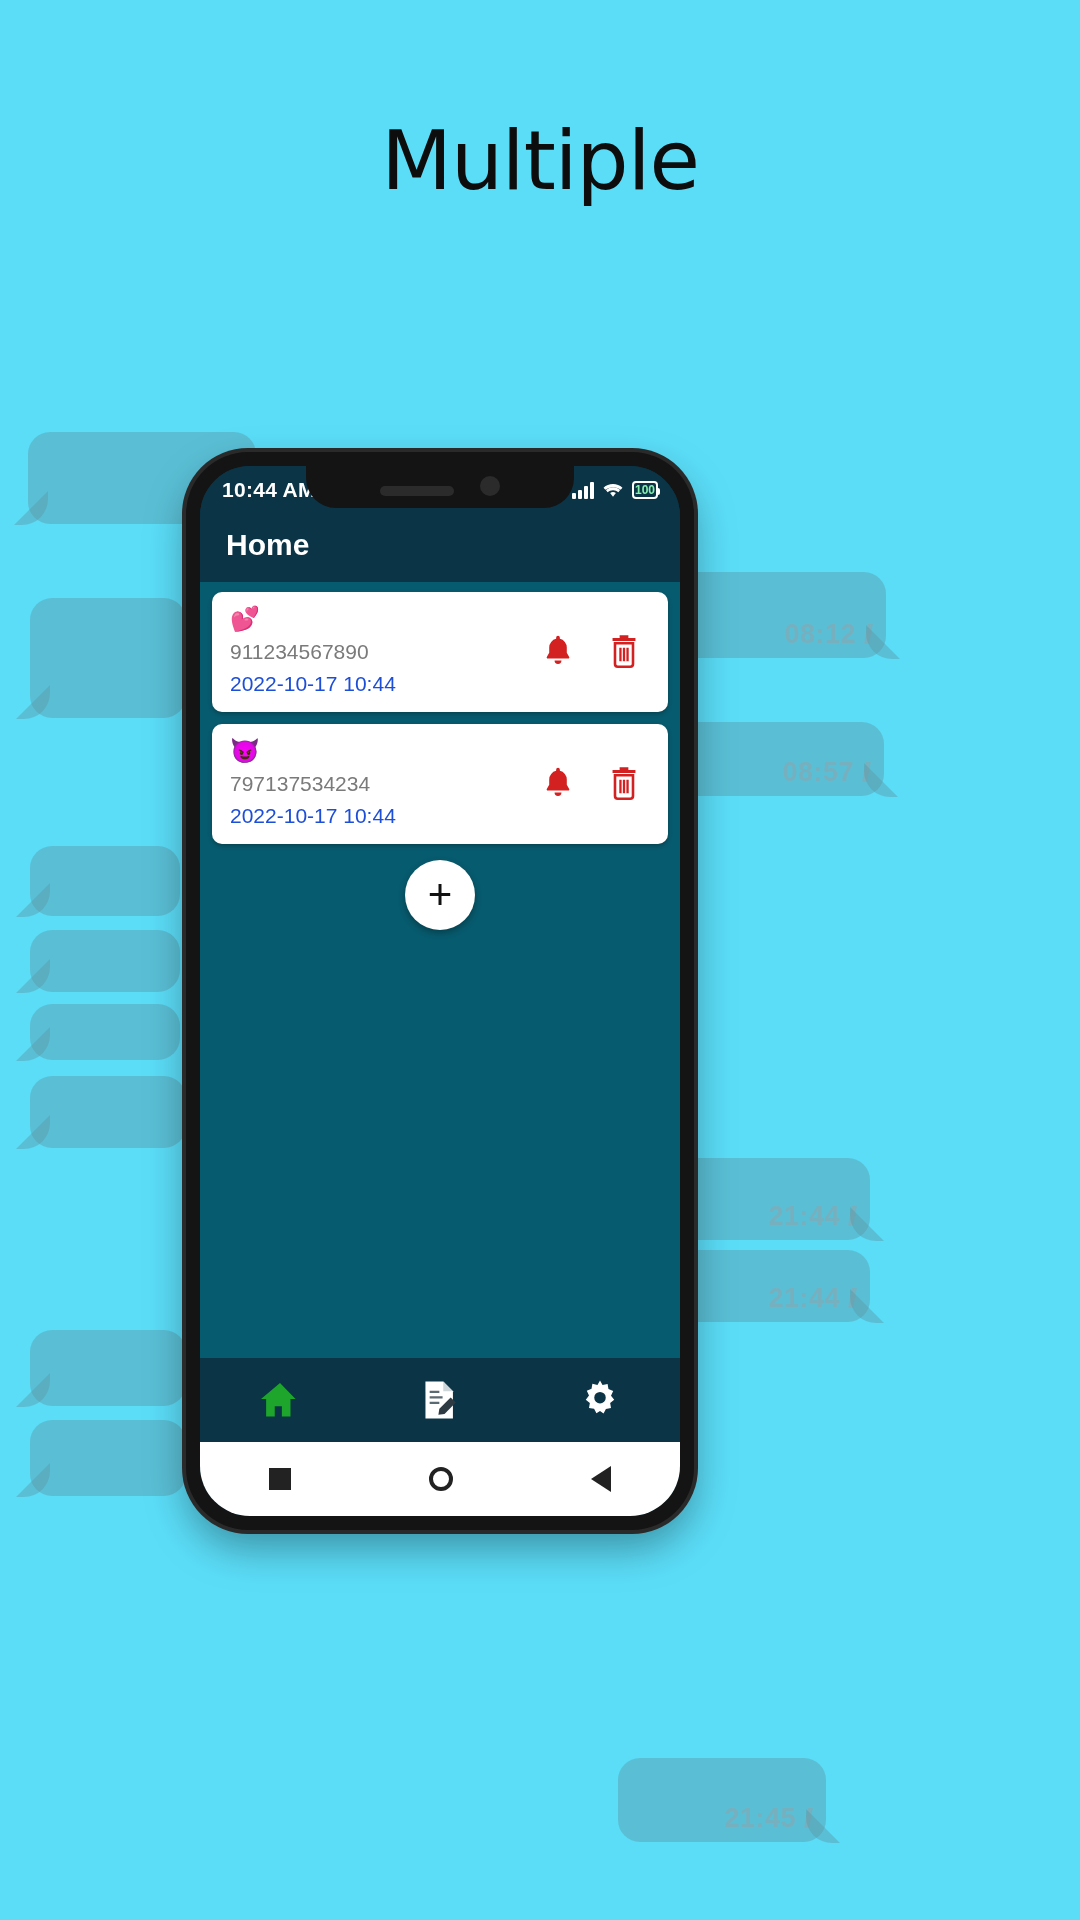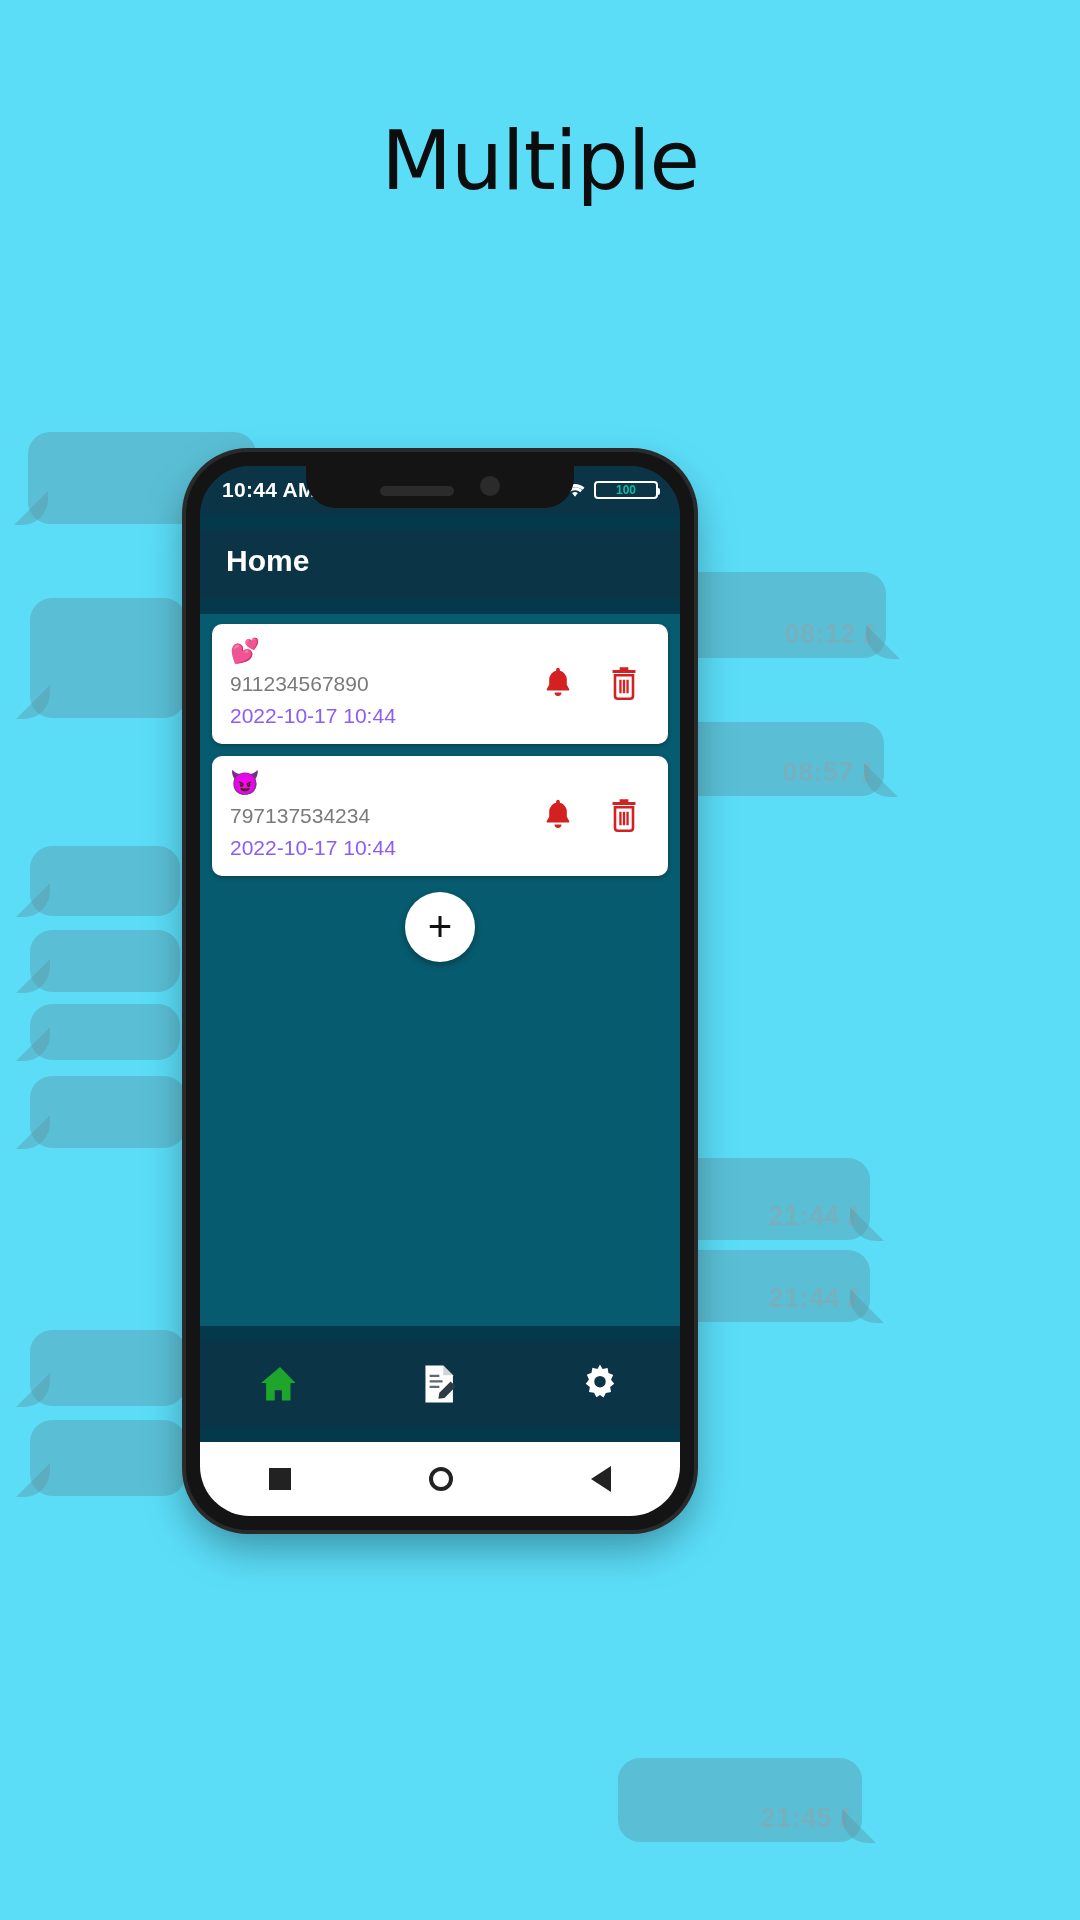--- a/index.html
+++ b/index.html
@@ -58,21 +58,21 @@
     background:#141414;
     border-radius:62px;
     box-shadow:0 0 0 4px #2a2a2a, 0 18px 40px rgba(0,0,0,.35);
   }
   .screen{
     position:absolute;
     left:14px; top:14px; right:14px; bottom:14px;
     background:#03394A;
     border-radius:50px;
     overflow:hidden;
-    display:flex; flex-direction:column;gap:16px;
+    display:flex; flex-direction:column;
   }
 
   
   .statusbar{
     position:relative;
     height:48px;
     background:#0B3446;
     color:#fff;
     display:flex; align-items:center;
     padding:0 22px;
@@ -93,22 +93,22 @@
   }
   .notch .speaker{ width:74px; height:10px; border-radius:6px; background:#2b2b2b; }
   .notch .cam{ width:20px; height:20px; border-radius:50%; background:#2b2b2b; }
 
   .sig{ display:flex; align-items:flex-end; gap:2px; height:18px; }
   .sig i{ width:4px; background:#fff; border-radius:1px; display:block; }
   .sig i:nth-child(1){height:6px}.sig i:nth-child(2){height:9px}
   .sig i:nth-child(3){height:13px}.sig i:nth-child(4){height:17px}
   .batt{
     border:2px solid #fff; border-radius:4px;
-    font-size:12px; font-weight:bold; color:#14b8a6;
-    padding:1px 20px; line-height:1; position:relative;
+    font-size:12px; font-weight:bold; color:#86efac;
+    padding:1px 1px; line-height:1; position:relative;
   }
   .batt::after{ content:""; position:absolute; right:-4px; top:5px; width:2px; height:7px; background:#fff; border-radius:0 2px 2px 0; }
 
   
   .appbar{
     background:#0B3446;
     color:#fff;
     padding:14px 26px 20px;
     font-size:30px; font-weight:bold;
     flex:0 0 auto;
@@ -122,21 +122,21 @@
     border-radius:10px;
     margin-bottom:12px;
     padding:14px 18px 16px;
     display:flex; align-items:center;
     box-shadow:0 2px 4px rgba(0,0,0,.25);
     min-height:118px;
   }
   .card .info{ flex:1 1 auto; }
   .card .emoji{ font-size:24px; line-height:1.1; height:28px; }
   .card .num{ font-size:21px; color:#7a7a7a; margin-top:6px; }
-  .card .dt{ font-size:21px; color:#8b5cf6; margin-top:8px; }
+  .card .dt{ font-size:21px; color:#1d4ed8; margin-top:8px; }
   .card .acts{ display:flex; align-items:center; gap:26px; padding-right:6px; }
   .icon-btn{ width:40px; height:44px; display:flex; align-items:center; justify-content:center; }
 
   .fab{
     width:70px; height:70px;
     border-radius:50%;
     background:#fff;
     margin:16px auto 0;
     display:flex; align-items:center; justify-content:center;
     font-size:42px; color:#111; font-weight:300;
@@ -181,21 +181,21 @@
   <div class="bubble" style="left:30px;top:1004px;width:150px;height:56px;"></div>
   <div class="bubble" style="left:30px;top:1076px;width:156px;height:72px;"></div>
   <div class="bubble r" style="left:618px;top:1158px;width:252px;height:82px;">
     <span class="ts"><span>21:44</span><span class="ticks">//</span></span>
   </div>
   <div class="bubble r" style="left:618px;top:1250px;width:252px;height:72px;">
     <span class="ts"><span>21:44</span><span class="ticks">//</span></span>
   </div>
   <div class="bubble" style="left:30px;top:1330px;width:156px;height:76px;"></div>
   <div class="bubble" style="left:30px;top:1420px;width:156px;height:76px;"></div>
-  <div class="bubble r" style="left:618px;top:1758px;width:244px;height:84px;">
+  <div class="bubble r" style="left:618px;top:1758px;width:208px;height:84px;">
     <span class="ts"><span>21:45</span><span class="ticks">//</span></span>
   </div>
 </div>
 
 <div class="headline">
   <span>Multiple</span>
 </div>
 
 <div class="phone">
   <div class="screen">

